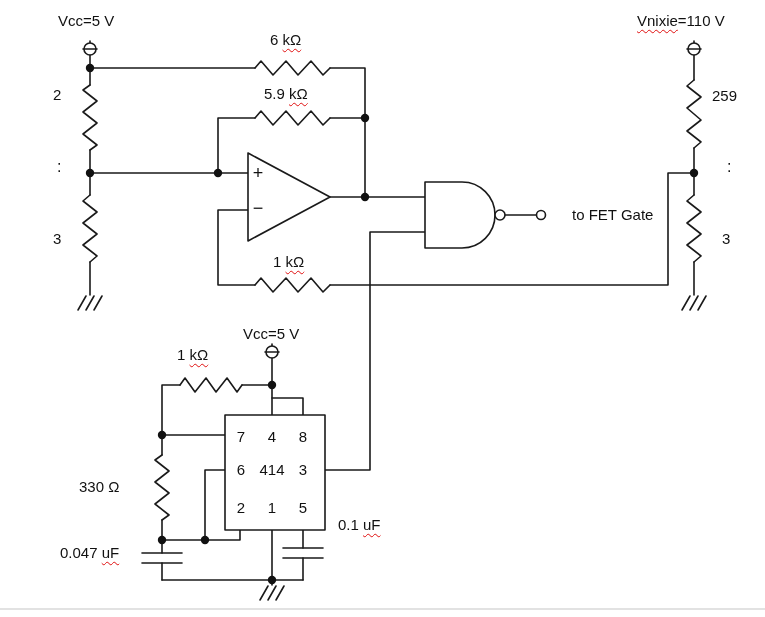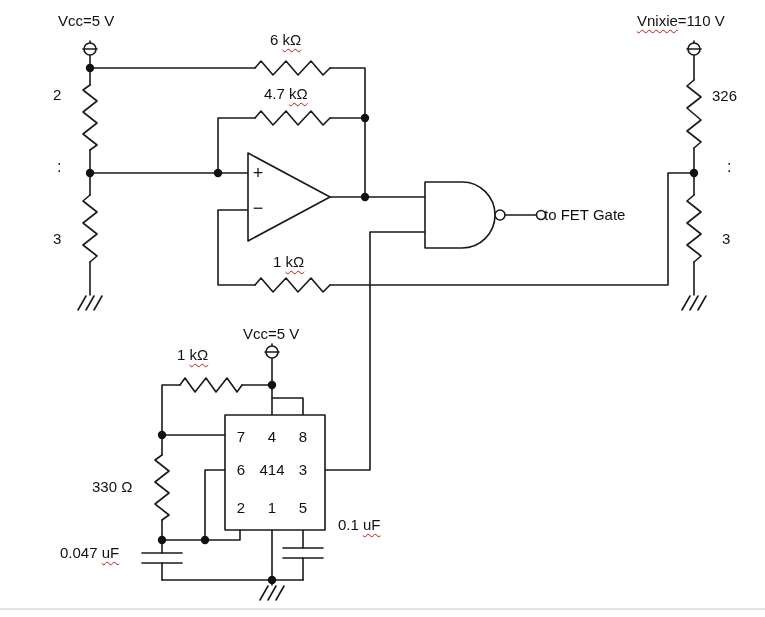--- a/index.html
+++ b/index.html
@@ -155,45 +155,45 @@
   <div class="lbl" style="left:58px;top:12px">Vcc=5 V</div>
 
   <div class="lbl" style="left:637px;top:12px">
     <span class="sq">Vnixie</span><span>=110 V</span>
   </div>
 
   <div class="lbl" style="left:53px;top:86px">2</div>
   <div class="lbl colon" style="left:57px;top:158px">:</div>
   <div class="lbl" style="left:53px;top:230px">3</div>
 
-  <div class="lbl" style="left:712px;top:87px">326</div>
+  <div class="lbl" style="left:712px;top:87px">259</div>
   <div class="lbl colon" style="left:727px;top:158px">:</div>
   <div class="lbl" style="left:722px;top:230px">3</div>
 
   <div class="lbl" style="left:270px;top:31px">
     <span>6 </span><span class="sq">kΩ</span>
   </div>
 
   <div class="lbl" style="left:264px;top:85px">
-    <span>4.7 </span><span class="sq">kΩ</span>
+    <span>5.9 </span><span class="sq">kΩ</span>
   </div>
 
   <div class="lbl" style="left:273px;top:253px">
     <span>1 </span><span class="sq">kΩ</span>
   </div>
 
-  <div class="lbl" style="left:544px;top:206px">to FET Gate</div>
+  <div class="lbl" style="left:572px;top:206px">to FET Gate</div>
 
   <div class="lbl" style="left:243px;top:325px">Vcc=5 V</div>
 
   <div class="lbl" style="left:177px;top:346px">
     <span>1 </span><span class="sq">kΩ</span>
   </div>
 
-  <div class="lbl" style="left:92px;top:478px">330 Ω</div>
+  <div class="lbl" style="left:79px;top:478px">330 Ω</div>
 
   <div class="lbl" style="left:60px;top:544px">
     <span>0.047 </span><span class="sq">uF</span>
   </div>
 
   <div class="lbl" style="left:338px;top:516px">
     <span>0.1 </span><span class="sq">uF</span>
   </div>
 
   <div class="opsign" style="left:250px;top:164px">+</div>

